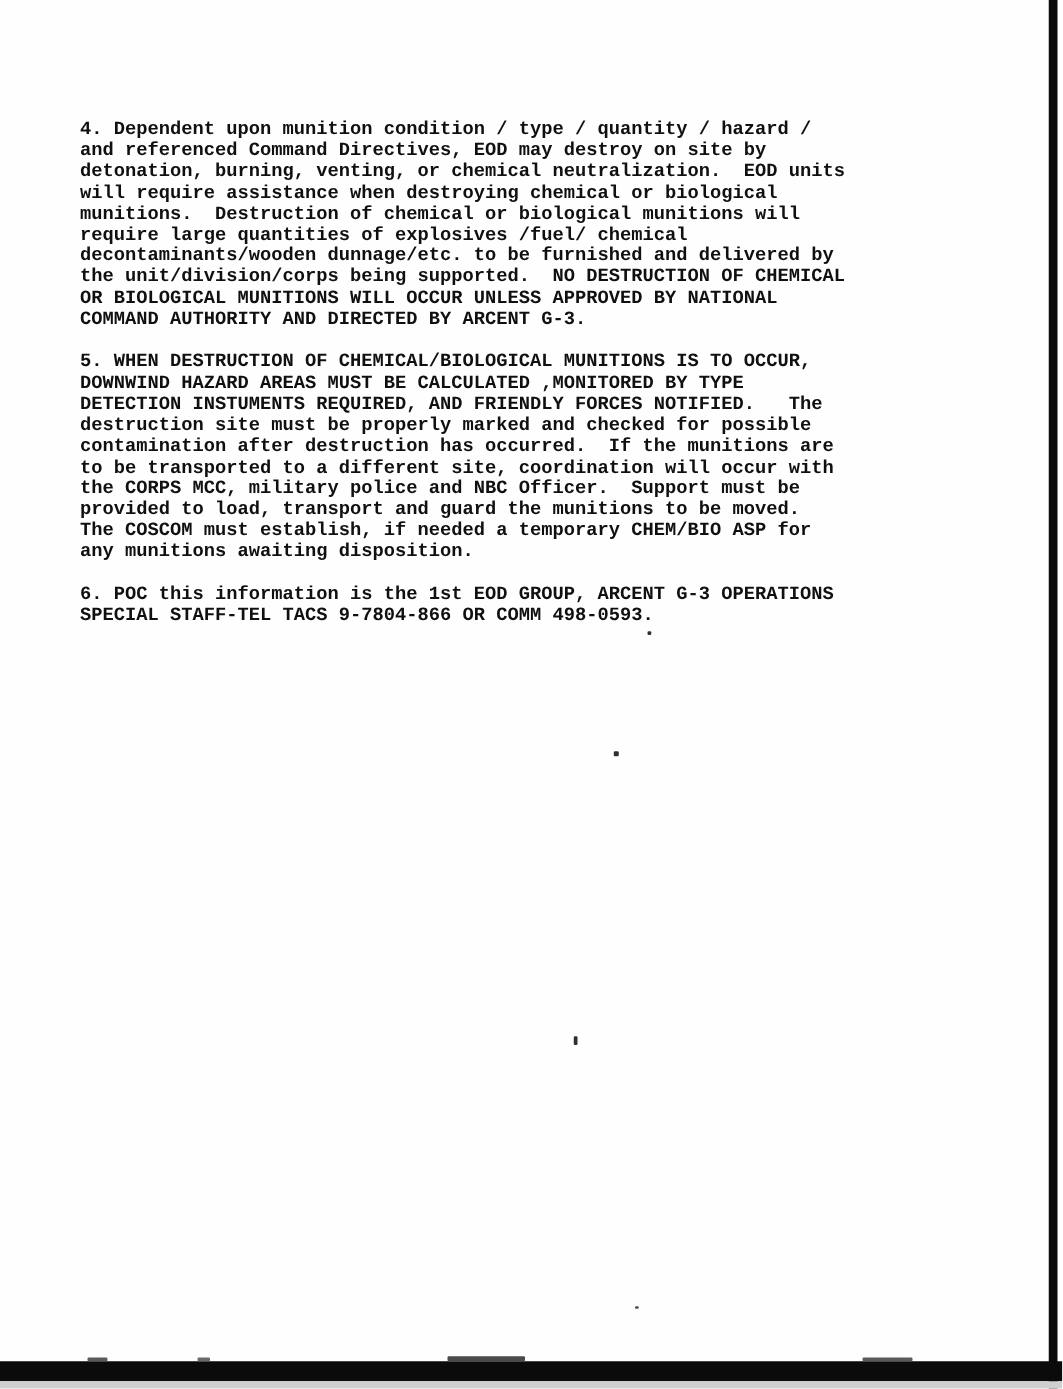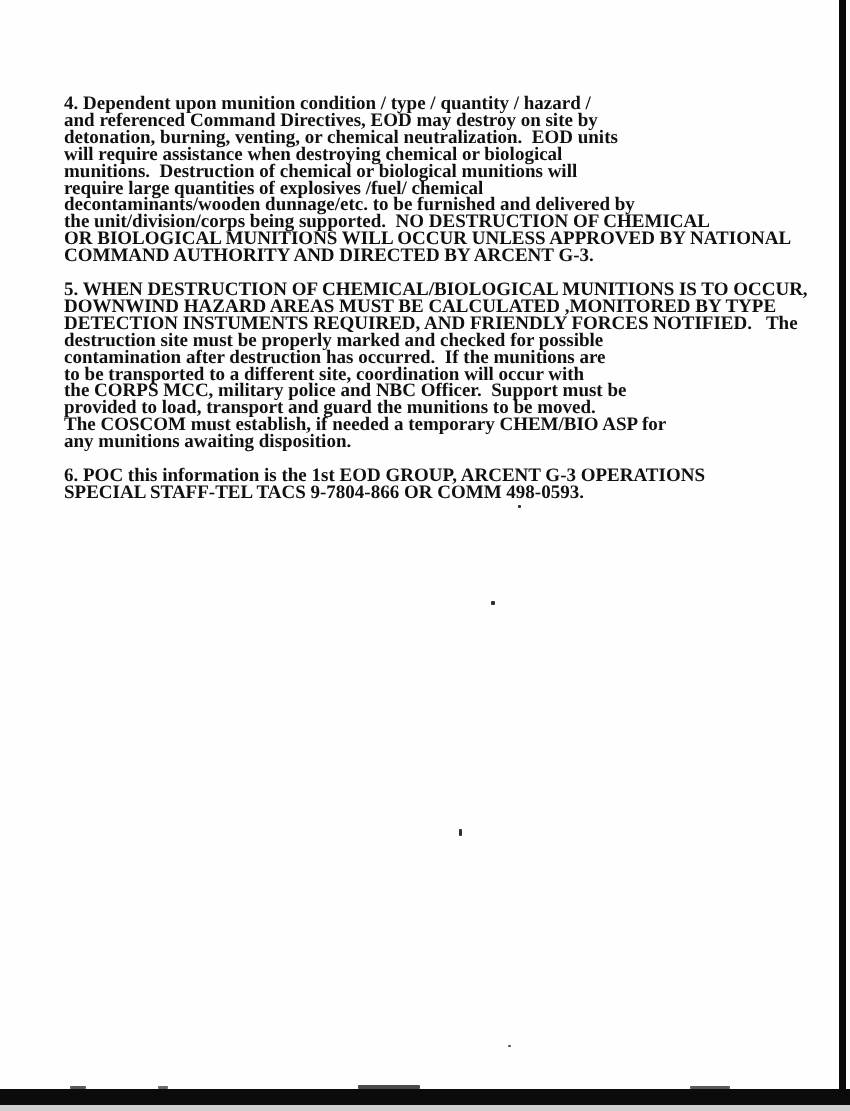--- a/index.html
+++ b/index.html
@@ -13,23 +13,23 @@
     height: 1111px;
     background: var(--page-bg, #fefefe);
     overflow: hidden;
     font-family: "Liberation Mono", "DejaVu Sans Mono", monospace;
   }
   .doc-text {
     position: absolute;
     left: 64px;
     top: 96px;
     margin: 0;
-    font-family: Liberation Serif, serif;
+    font-family: Liberation Mono, monospace;
     font-weight: bold;
-    font-size: 19px;
+    font-size: 15px;
     line-height: 16.9px;
     letter-spacing: 0;
     color: var(--ink, #101010);
     white-space: pre;
     text-rendering: geometricPrecision;
   }
   .right-bar {
     position: absolute;
     left: 839px;
     top: 0;

